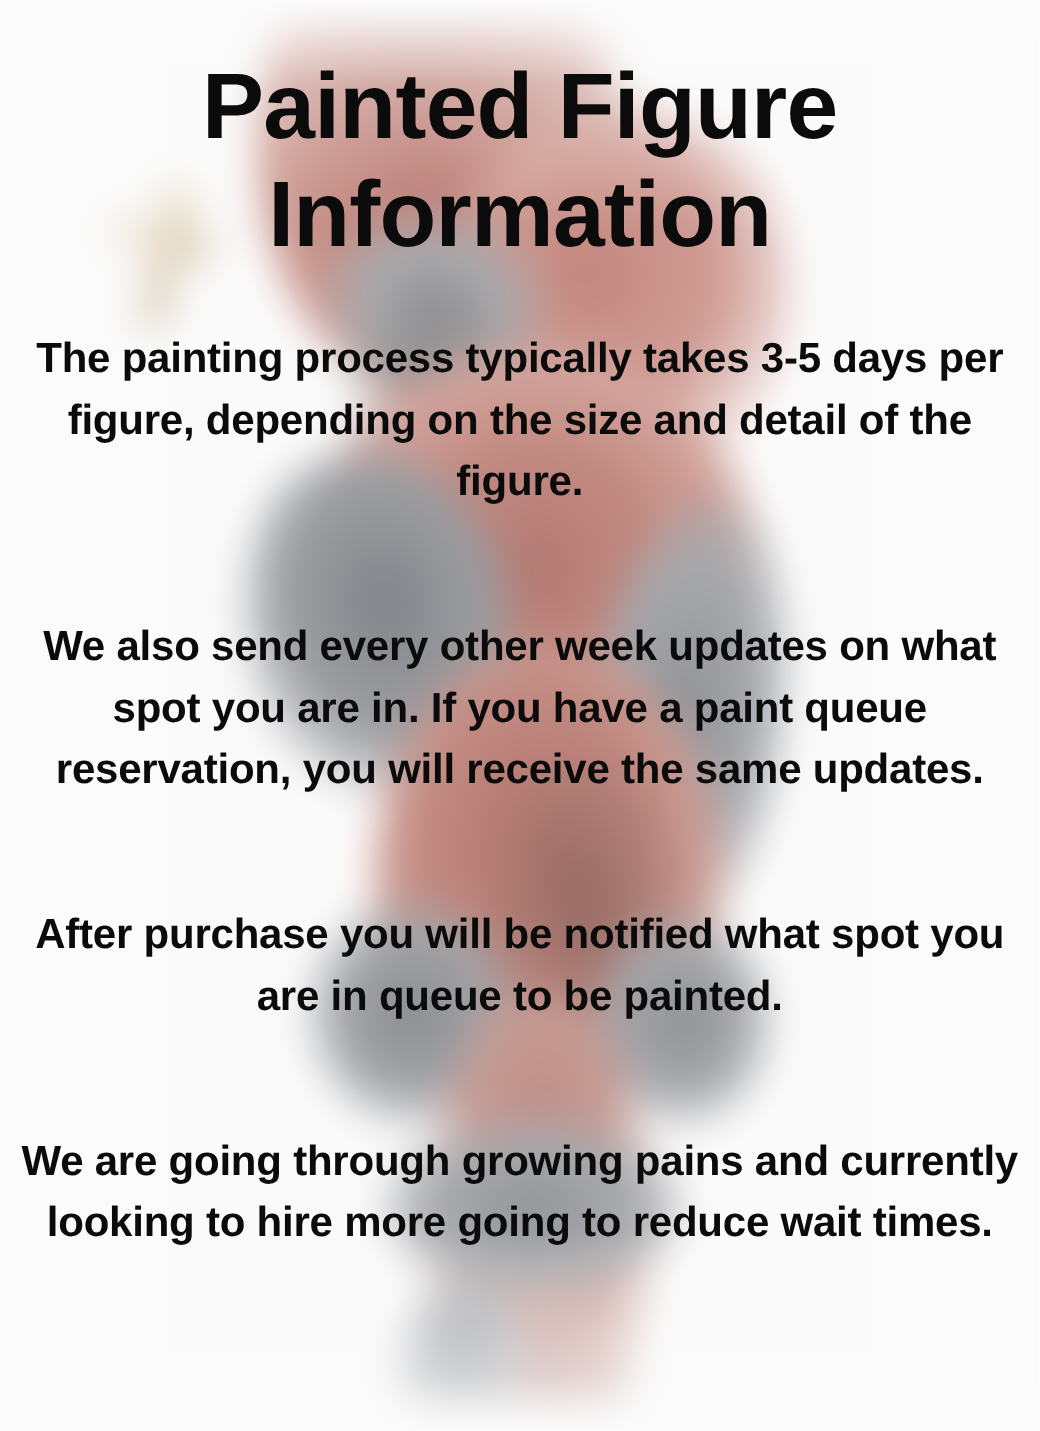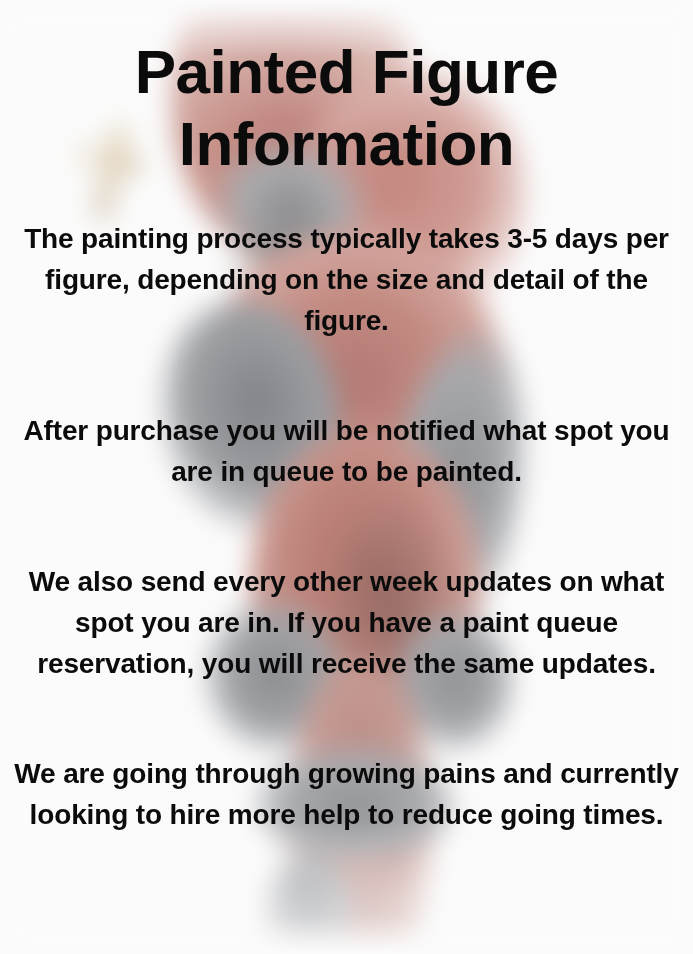--- a/index.html
+++ b/index.html
@@ -232,20 +232,20 @@
     <div class="blob cross-knob"></div>
   </div>
 
   <div id="photo-vignette"></div>
 
   <div id="text-overlay">
     <h1 id="poster-title">Painted Figure Information</h1>
 
     <p class="body-block" id="para-1">The painting process typically takes 3-5 days per figure, depending on the size and detail of the figure.</p>
 
+    <p class="body-block" id="para-3">We also send every other week updates on what spot you are in. If you have a paint queue reservation, you will receive the same updates.</p>
+
     <p class="body-block" id="para-2">After purchase you will be notified what spot you are in queue to be painted.</p>
 
-    <p class="body-block" id="para-3">We also send every other week updates on what spot you are in. If you have a paint queue reservation, you will receive the same updates.</p>
-
-    <p class="body-block" id="para-4">We are going through growing pains and currently looking to hire more help to reduce going times.</p>
+    <p class="body-block" id="para-4">We are going through growing pains and currently looking to hire more going to reduce wait times.</p>
   </div>
 
 </div>
 
 </body></html>

